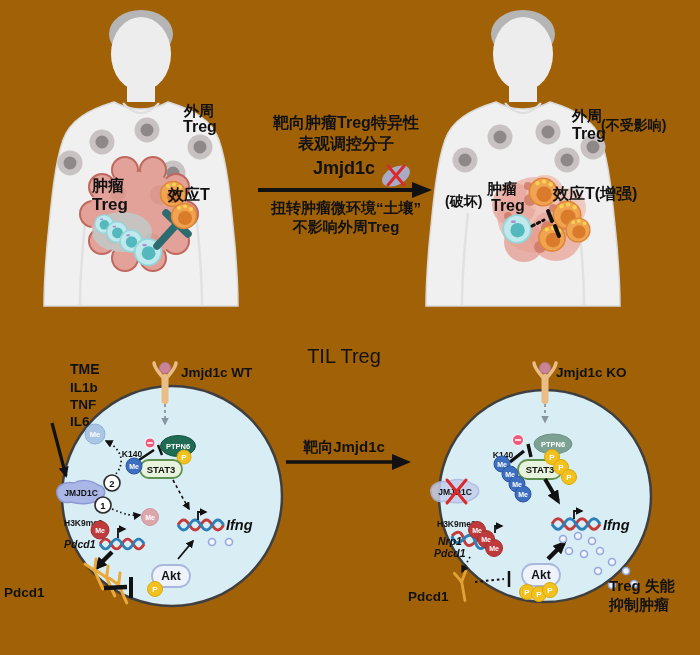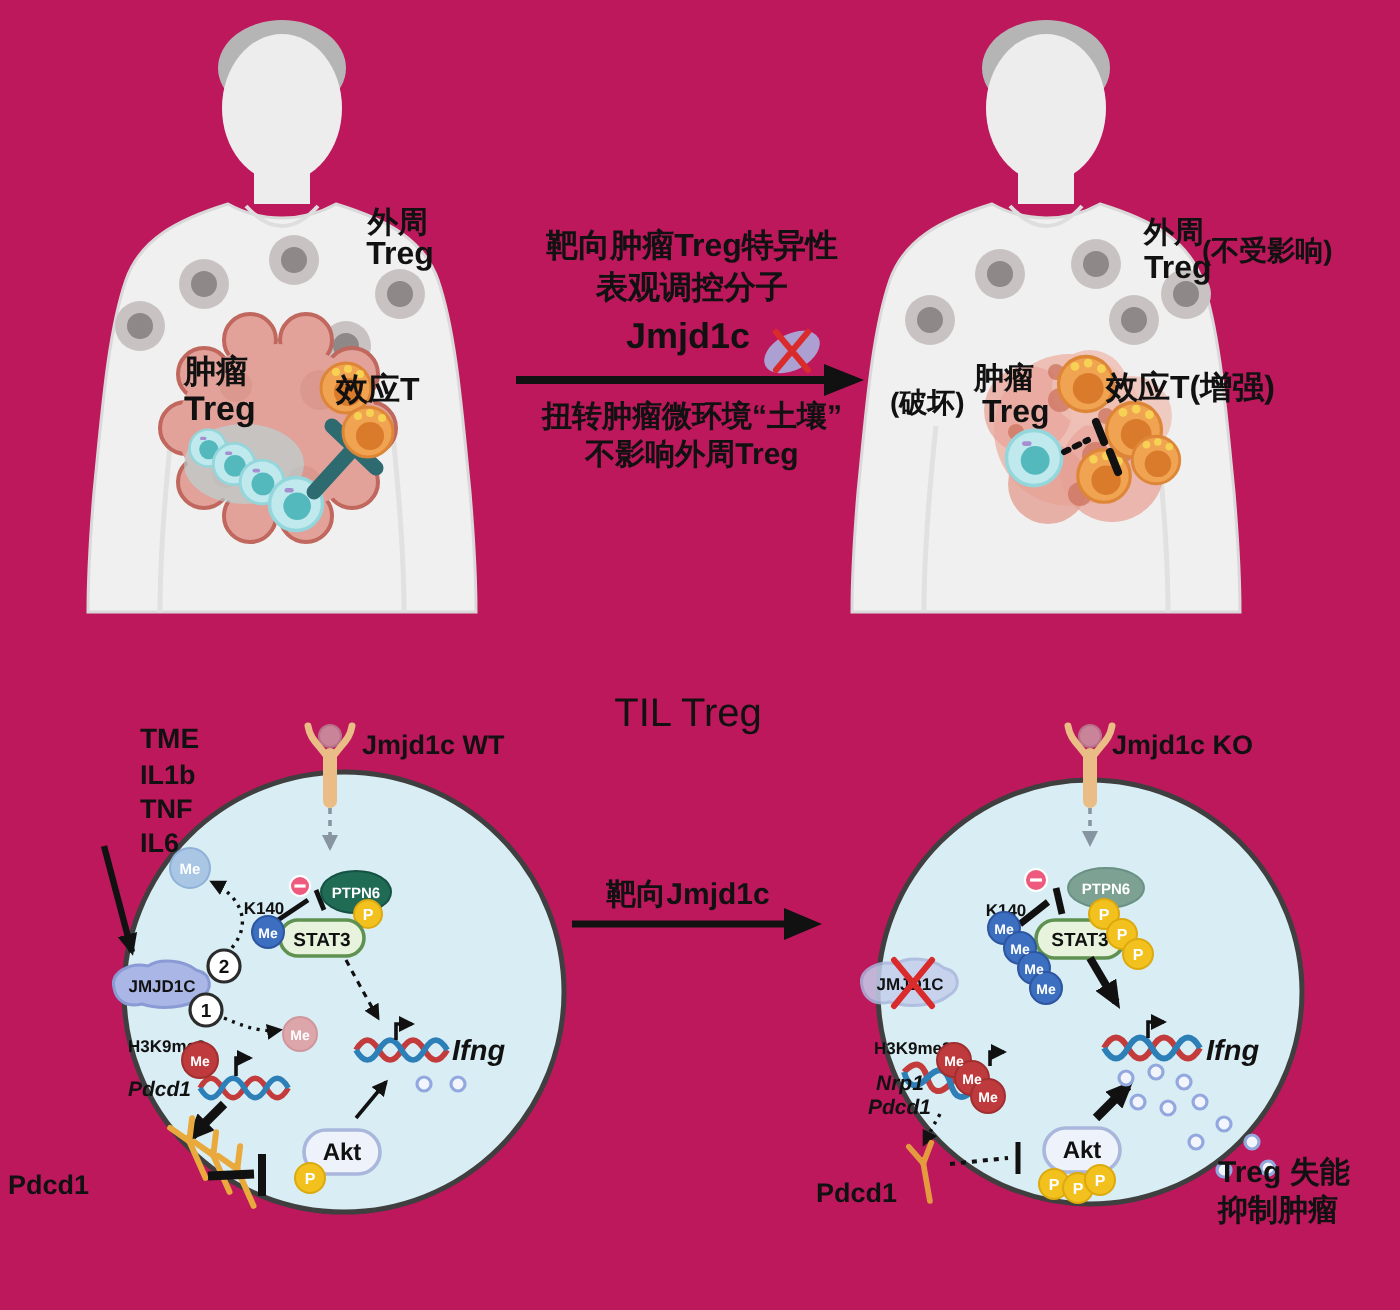--- a/index.html
+++ b/index.html
@@ -1,16 +1,16 @@
 <!DOCTYPE html>
 <html><head>
 <meta charset="utf-8">
 <style>
   html,body{margin:0;padding:0;background:#fff;}
-  .stage{position:relative;width:700px;height:655px;background:#be185d;overflow:hidden;
+  .stage{position:relative;width:700px;height:655px;background:#a16207;overflow:hidden;
          font-family:"Liberation Sans","DejaVu Sans",sans-serif;}
   .stage svg{position:absolute;left:0;}
   svg text{font-family:"Liberation Sans","DejaVu Sans",sans-serif;fill:#111;}
   .b{font-weight:700;}
   .sb{font-weight:600;}
   .it{font-style:italic;font-weight:700;}
   .wt{fill:#fff;font-weight:700;}
 </style>
 </head>
 <body>

